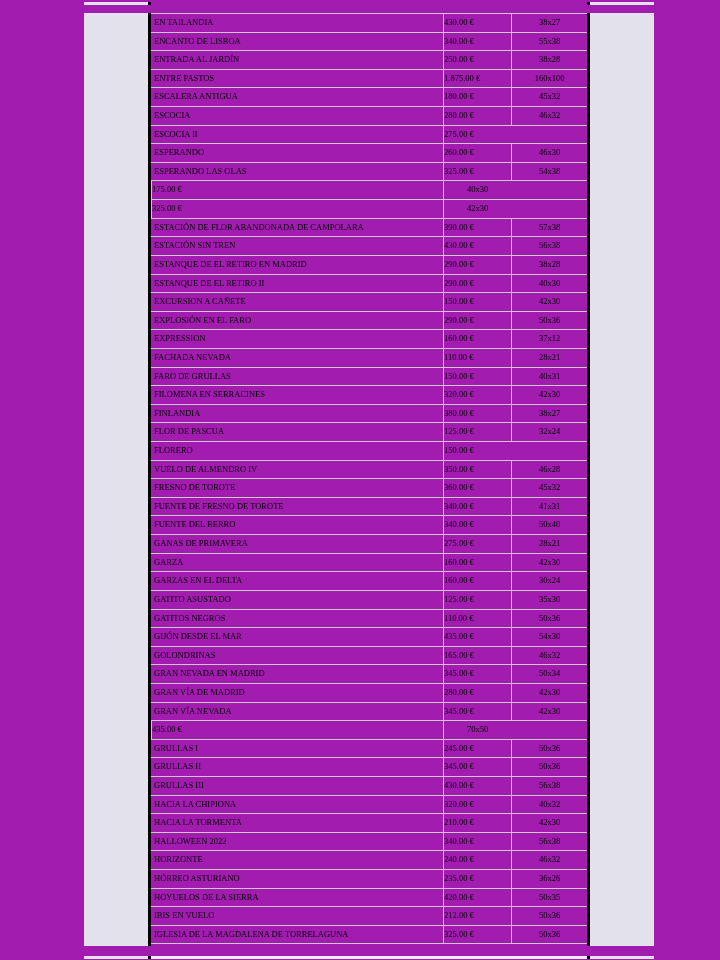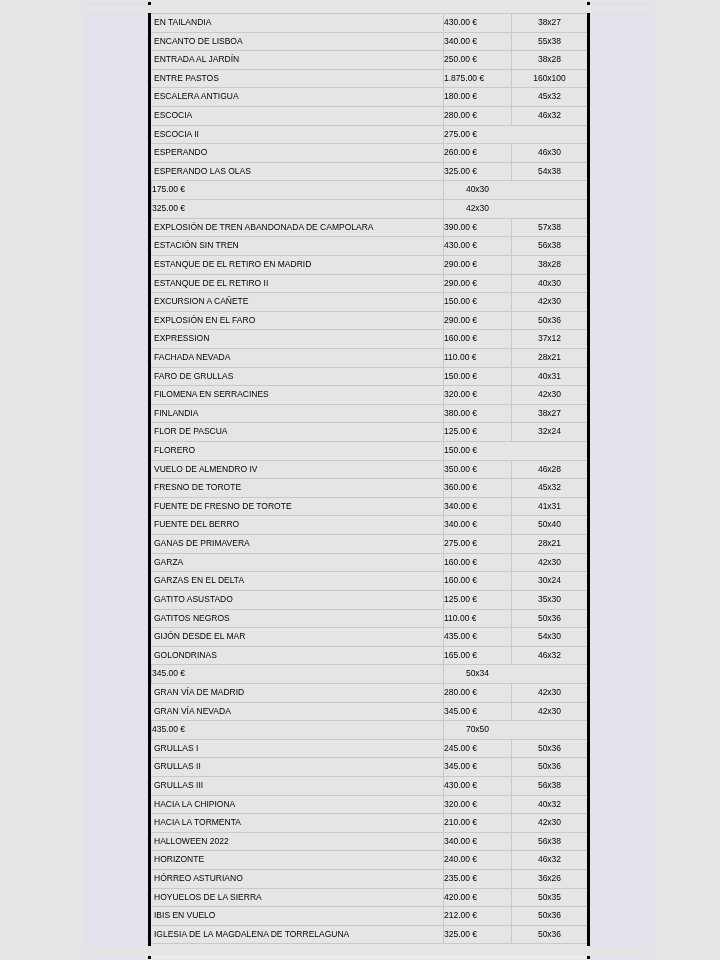--- a/index.html
+++ b/index.html
@@ -1,22 +1,22 @@
 <!DOCTYPE html>
 <html style="--side_column: #E3E1EC; --gridline: #C9C9C9; --border: #000000; --text: #000000;"><head>
 <meta charset="utf-8">
 <style>
   html, body { margin: 0; padding: 0; background: #ffffff; }
   .page {
     position: relative;
     width: 720px;
     height: 960px;
-    background: #e5e5e5;
+    background: #a21caf;
     overflow: hidden;
-    font-family: Liberation Sans, sans-serif;
+    font-family: Liberation Serif, serif;
     color: var(--text, #000);
   }
   .abs { position: absolute; }
 
   
   .side-col {
     top: 13px;
     width: 64px;
     height: 933px;
     background: var(--side_column, #E3E1EC);
@@ -141,21 +141,21 @@
       </div>
       <div class="row">
         <div class="cell price">175.00 €</div>
         <div class="cell size">40x30</div>
       </div>
       <div class="row">
         <div class="cell price">325.00 €</div>
         <div class="cell size">42x30</div>
       </div>
       <div class="row">
-        <div class="cell name">EXPLOSIÓN DE TREN ABANDONADA DE CAMPOLARA</div>
+        <div class="cell name">ESTACIÓN DE FLOR ABANDONADA DE CAMPOLARA</div>
         <div class="cell price">390.00 €</div>
         <div class="cell size">57x38</div>
       </div>
       <div class="row">
         <div class="cell name">ESTACIÓN SIN TREN</div>
         <div class="cell price">430.00 €</div>
         <div class="cell size">56x38</div>
       </div>
       <div class="row">
         <div class="cell name">ESTANQUE DE EL RETIRO EN MADRID</div>
@@ -261,20 +261,21 @@
         <div class="cell name">GIJÓN DESDE EL MAR</div>
         <div class="cell price">435.00 €</div>
         <div class="cell size">54x30</div>
       </div>
       <div class="row">
         <div class="cell name">GOLONDRINAS</div>
         <div class="cell price">165.00 €</div>
         <div class="cell size">46x32</div>
       </div>
       <div class="row">
+        <div class="cell name">GRAN NEVADA EN MADRID</div>
         <div class="cell price">345.00 €</div>
         <div class="cell size">50x34</div>
       </div>
       <div class="row">
         <div class="cell name">GRAN VÍA DE MADRID</div>
         <div class="cell price">280.00 €</div>
         <div class="cell size">42x30</div>
       </div>
       <div class="row">
         <div class="cell name">GRAN VÍA NEVADA</div>

